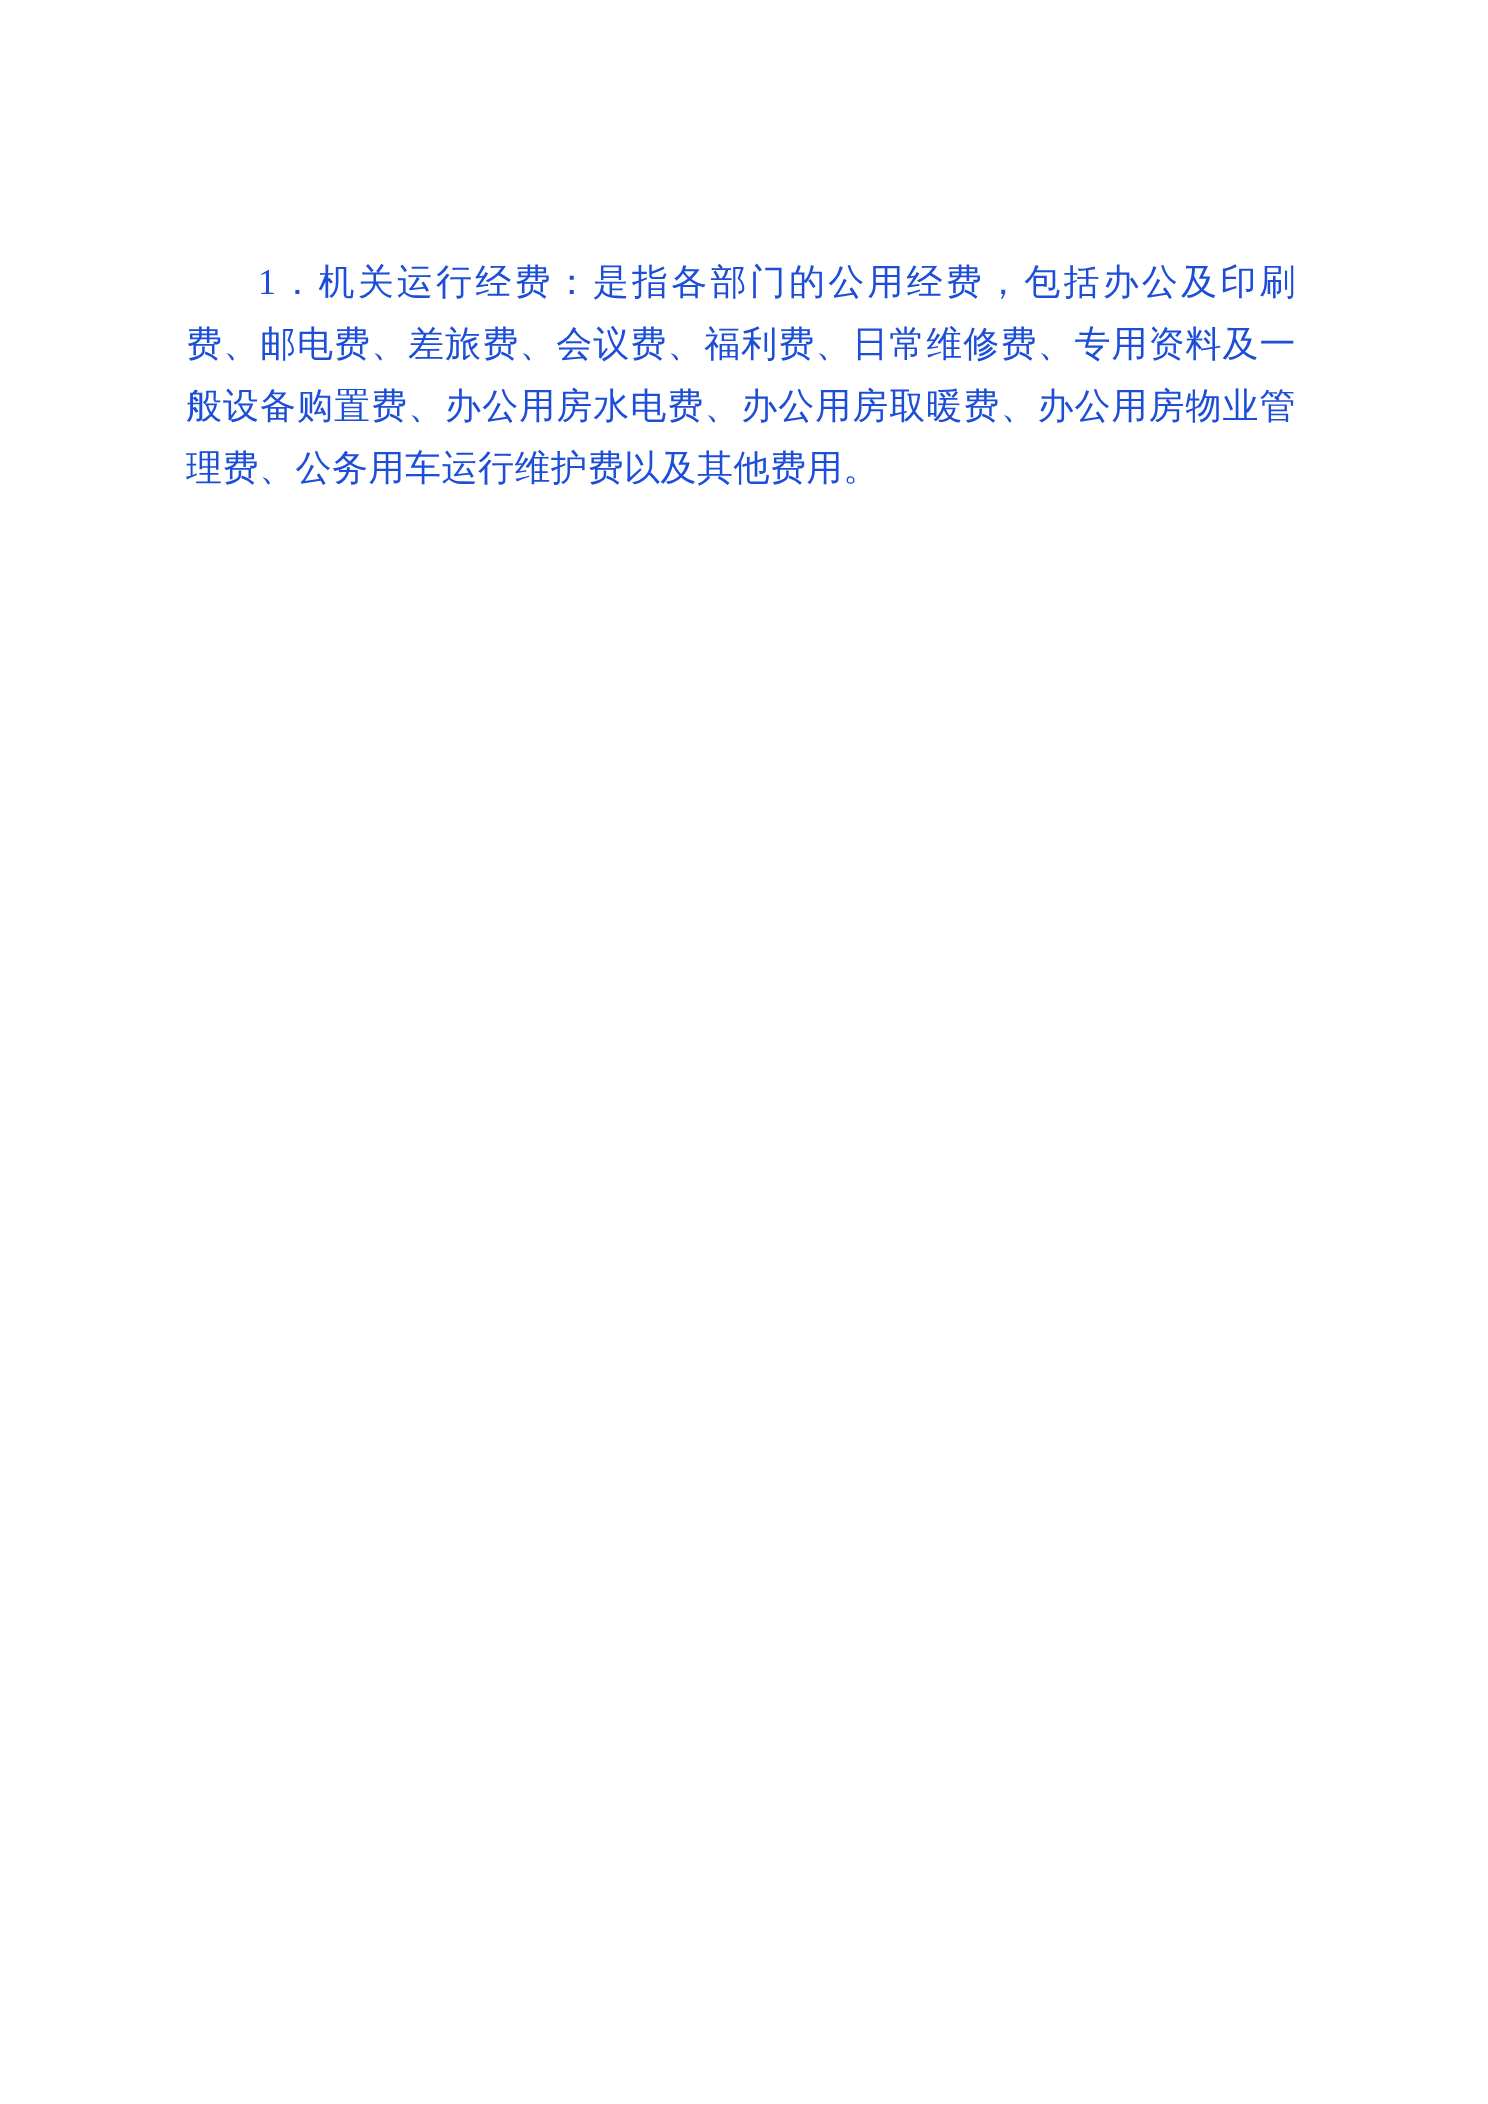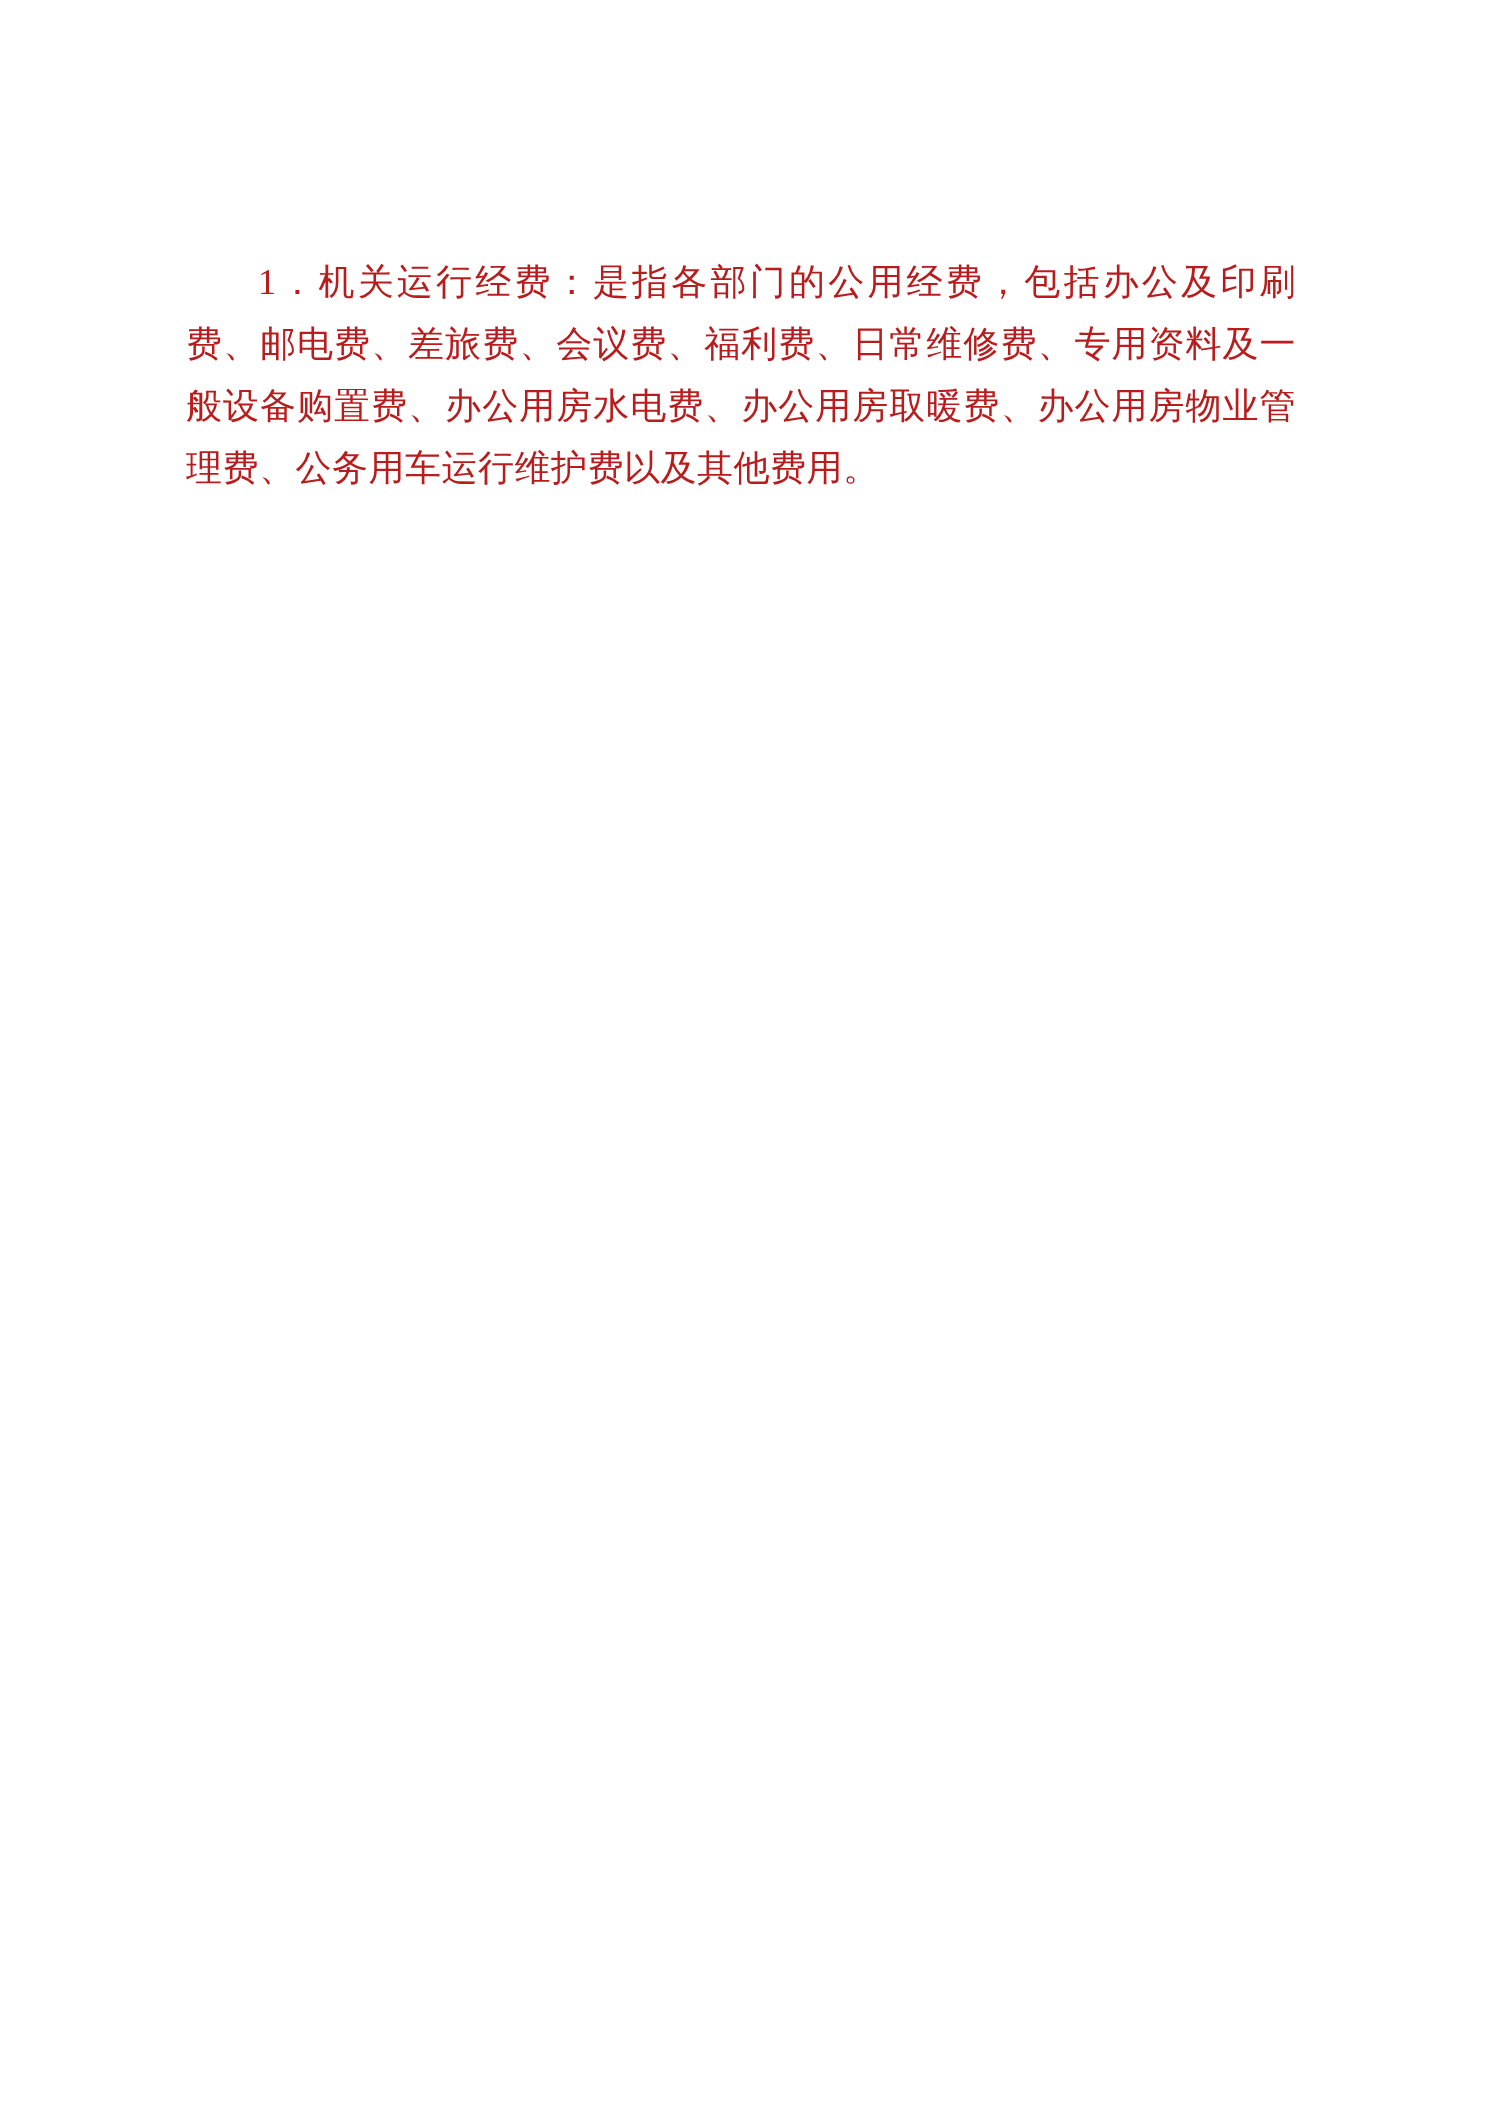--- a/index.html
+++ b/index.html
@@ -40,21 +40,21 @@
     color: #111111;
   }
   .para {
     font-size: 36px;
     line-height: 1.72;
     text-align: justify;
     text-justify: inter-ideograph;
     margin: 0 0 10px 0;
     text-indent: 72px;
     letter-spacing: 0.5px;
-    color: #b91c1c;
+    color: #1d4ed8;
   }
   .para-spaced {
     margin-top: 22px;
   }
 </style>
 </head>
 <body>
 
 <div class="page">
   <div class="content">

